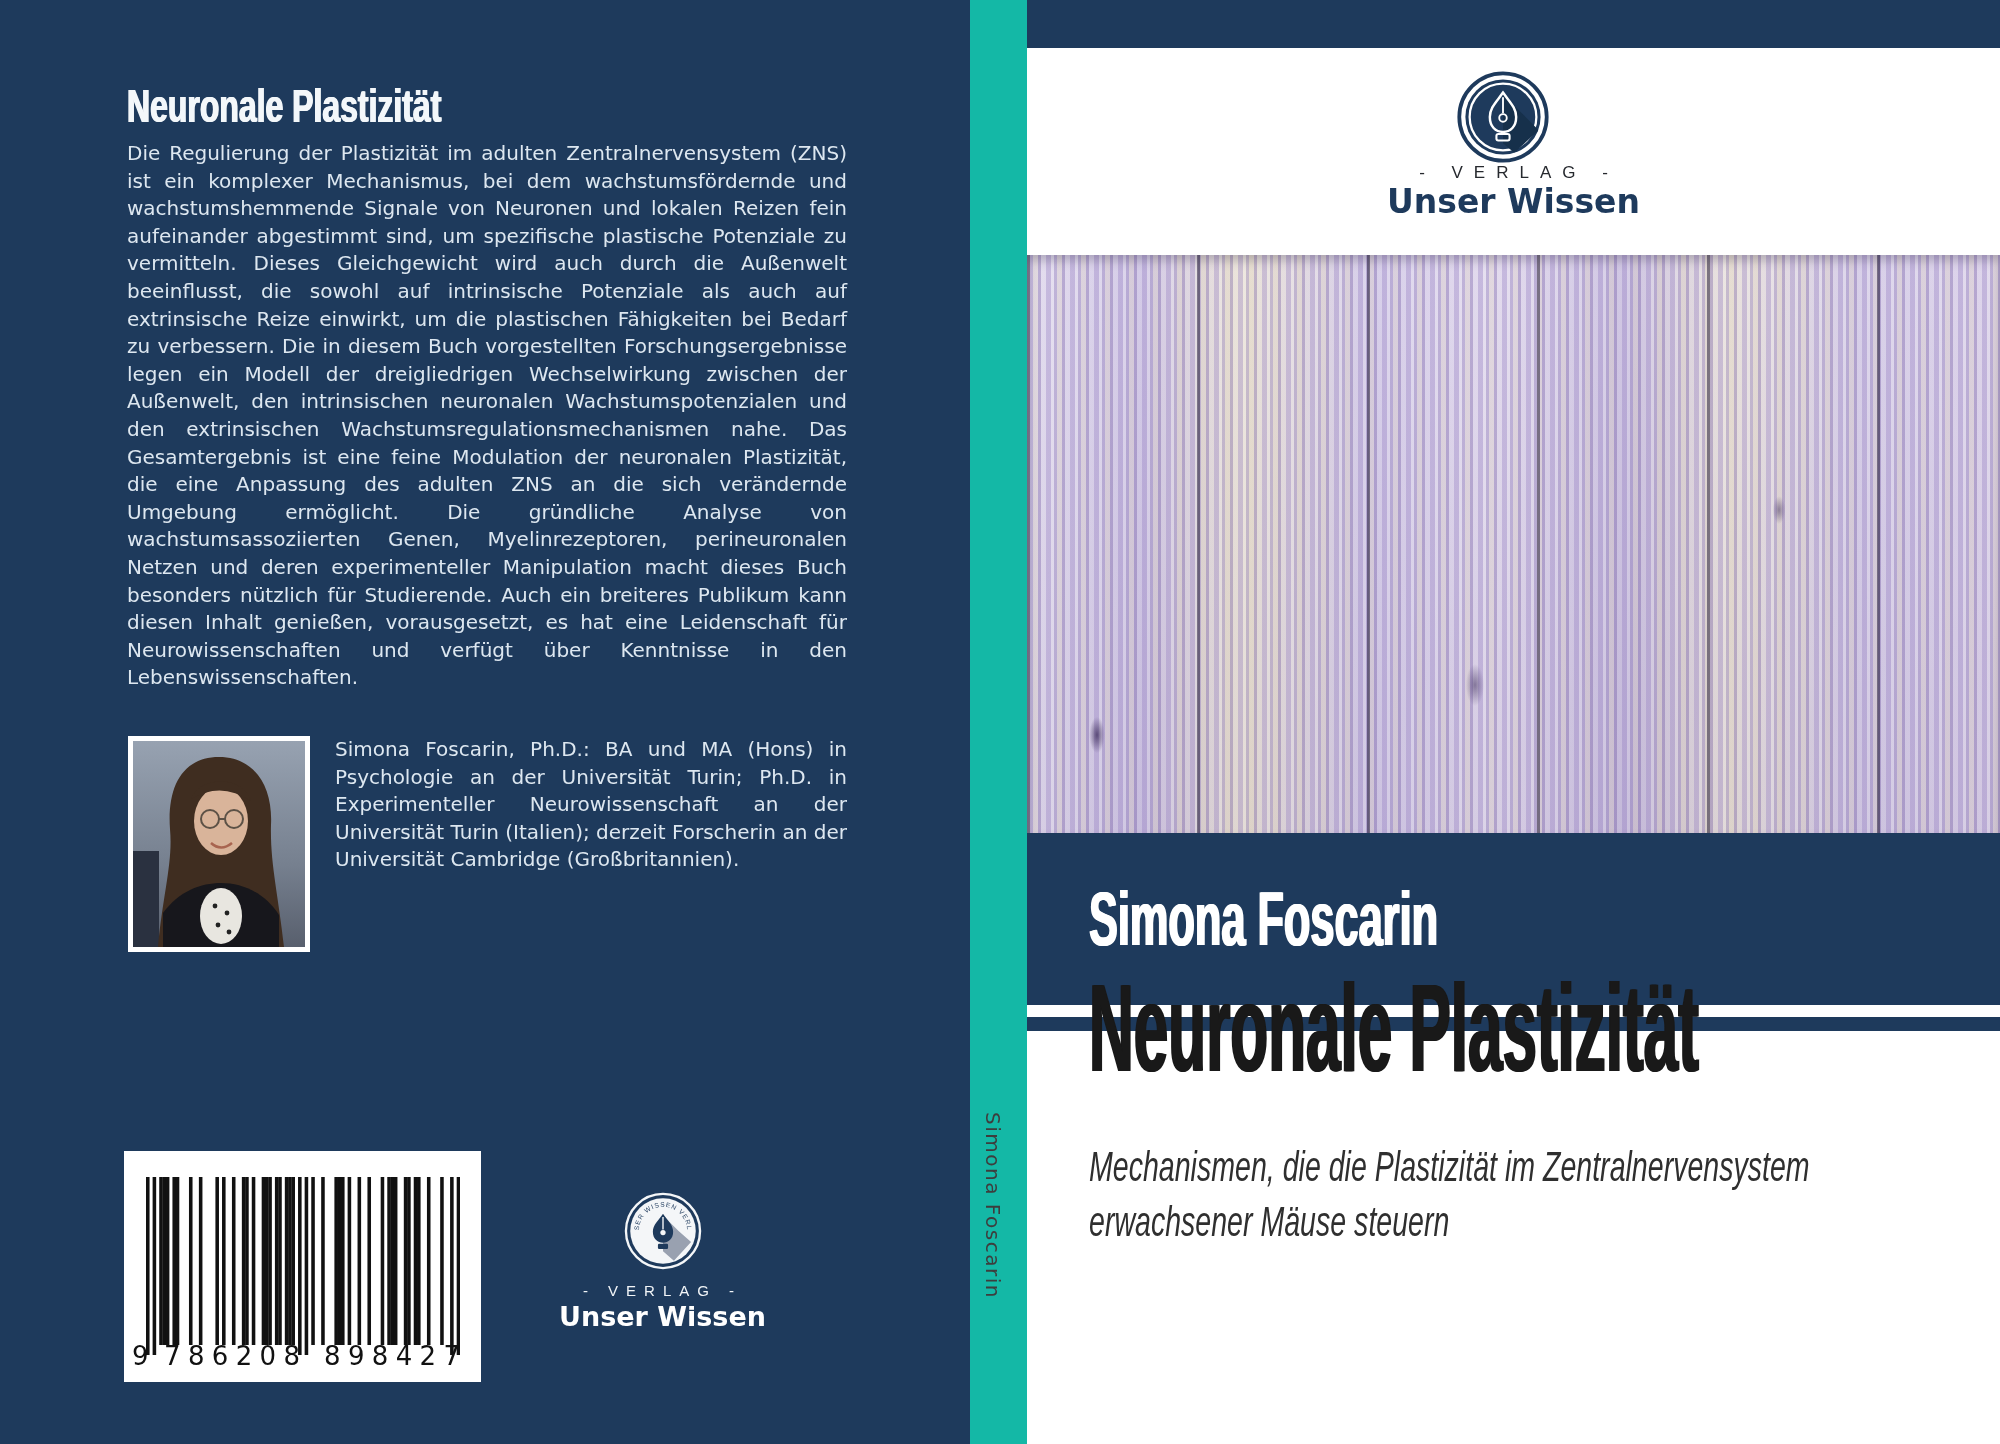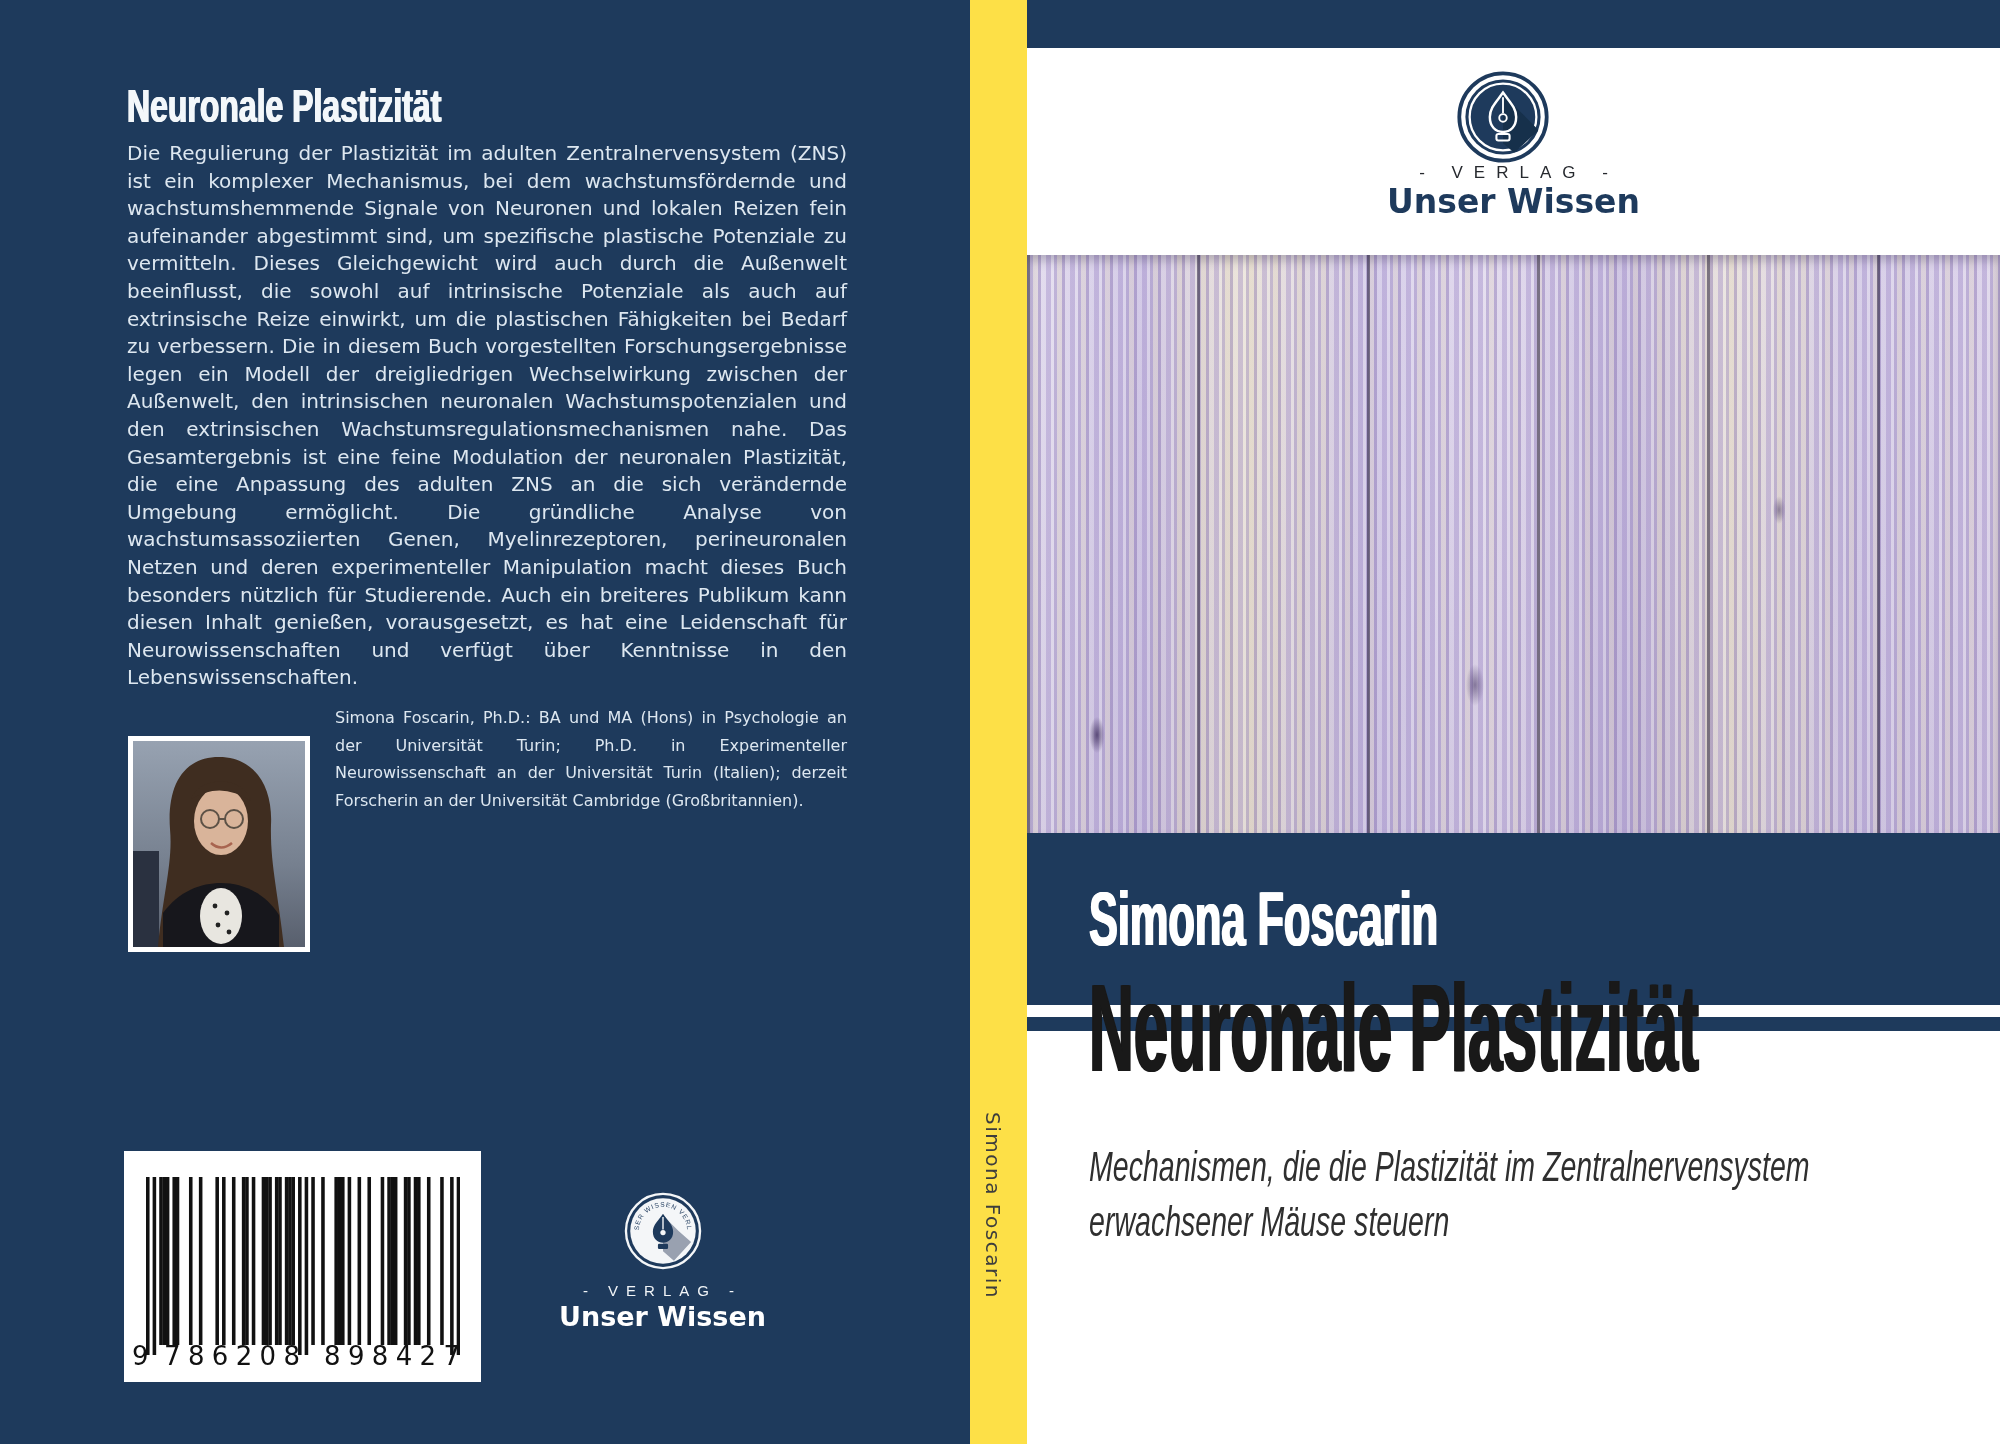--- a/index.html
+++ b/index.html
@@ -1,32 +1,32 @@
 <!DOCTYPE html>
 <html><head>
 <meta charset="utf-8">
 <style>
   html,body{margin:0;padding:0;background:#ffffff;}
-  #canvas{position:relative;width:2000px;height:1444px;background:#fde047;overflow:hidden;
+  #canvas{position:relative;width:2000px;height:1444px;background:#14b8a6;overflow:hidden;
           font-family:"Liberation Sans",sans-serif;}
   .abs{position:absolute;}
   .cond{display:inline-block;transform-origin:0 50%;white-space:nowrap;}
 
   
   .back-cover{left:0;top:0;width:970px;height:1444px;background:#1e3a5c;}
   .back-title{left:127px;top:80px;color:#f3f7fa;font-weight:bold;font-size:47px;line-height:1.1;
               text-shadow:1px 0 0 currentColor,-1px 0 0 currentColor;}
   .back-title .cond{transform:scaleX(.68);}
   .back-blurb{left:127px;top:140px;width:720px;color:#dde7f0;font-family:"DejaVu Sans",sans-serif;
               font-size:20px;line-height:27.6px;text-align:justify;}
   .author-photo{left:128px;top:736px;width:182px;height:216px;background:#ffffff;
                 box-sizing:border-box;padding:5px;}
   .author-photo svg{display:block;width:172px;height:206px;}
-  .author-bio{left:335px;top:704px;width:512px;color:#dde7f0;font-family:"DejaVu Sans",sans-serif;
-              font-size:16px;line-height:27.6px;text-align:justify;}
+  .author-bio{left:335px;top:736px;width:512px;color:#dde7f0;font-family:"DejaVu Sans",sans-serif;
+              font-size:20px;line-height:27.6px;text-align:justify;}
 
   
   .barcode-box{left:124px;top:1151px;width:357px;height:231px;background:#ffffff;}
   .barcode-box svg{position:absolute;left:22px;top:26px;}
   .bc-digits{position:absolute;top:190px;height:34px;color:#111;
              font-family:"DejaVu Sans",sans-serif;font-size:26px;}
   .bc-prefix{left:8px;}
   .bc-left{left:40px;width:136px;display:flex;justify-content:space-between;}
   .bc-right{left:200px;width:136px;display:flex;justify-content:space-between;}
 

